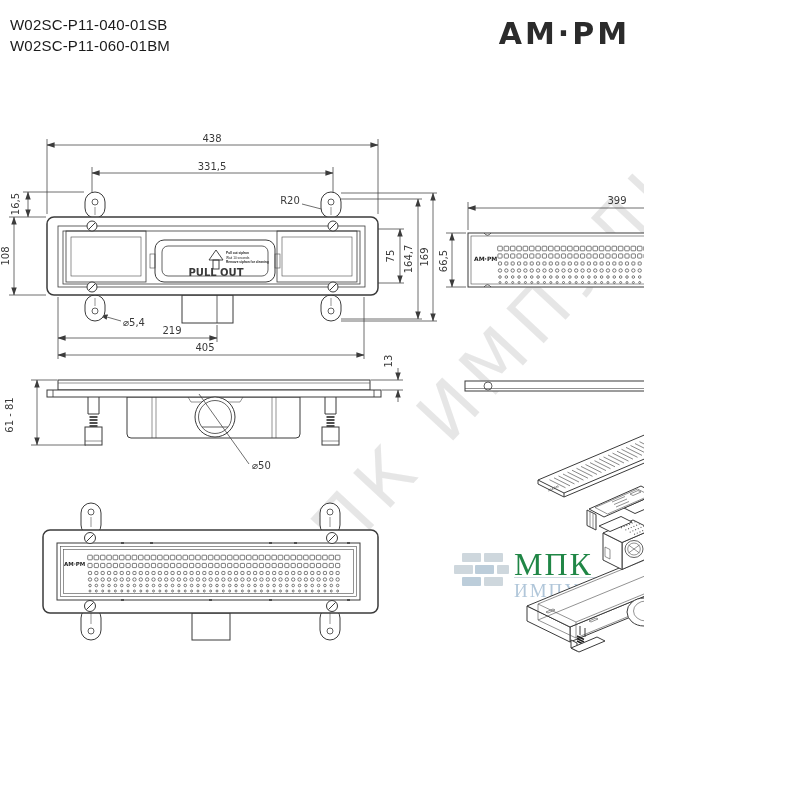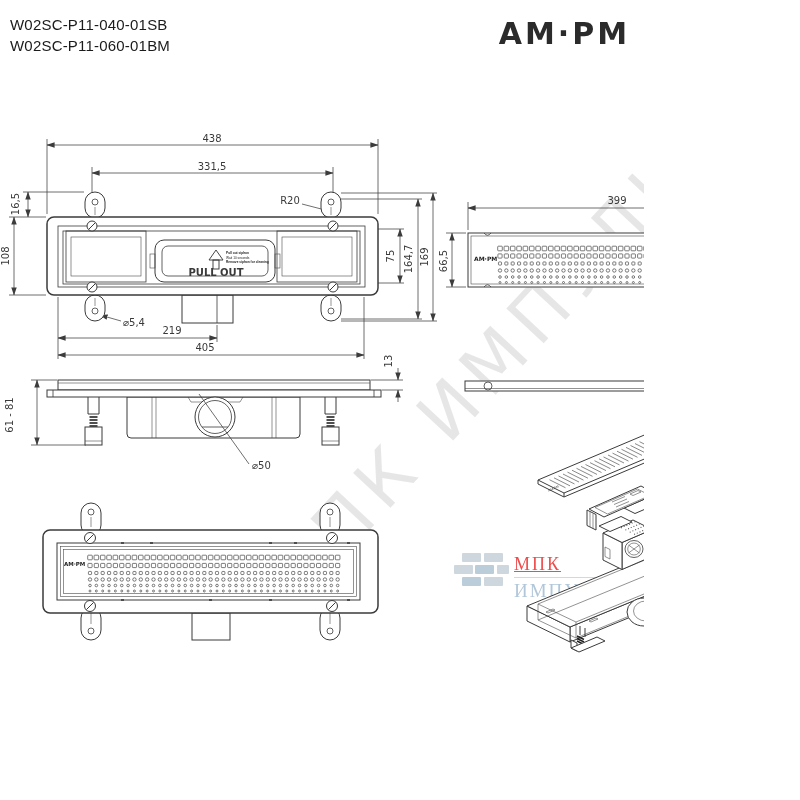--- a/index.html
+++ b/index.html
@@ -6,21 +6,21 @@
   .canvas{position:relative;width:644px;height:800px;background:#fff;overflow:hidden;
           font-family:"Liberation Sans",sans-serif;}
   .codes{position:absolute;left:10px;top:14px;font-size:15px;color:#1b1b1b;line-height:21px;letter-spacing:.2px;}
   .brand{position:absolute;right:14px;top:16px;font-size:30px;font-weight:bold;color:#2b2b2b;letter-spacing:3px;
          font-family:"DejaVu Sans",sans-serif;}
   .wm-diag{position:absolute;left:140px;top:300px;width:720px;height:110px;line-height:110px;text-align:center;
            font-size:70px;letter-spacing:10px;color:#cfcfcf;opacity:.5;transform:rotate(-47deg);
            white-space:nowrap;pointer-events:none;font-family:"DejaVu Sans",sans-serif;}
   .wm-logo{position:absolute;left:460px;top:552px;display:flex;gap:8px;align-items:flex-start;
            opacity:.95;pointer-events:none;font-family:"Liberation Serif",serif;}
-  .wm-text .l1{font-size:18px;color:#ef4444;letter-spacing:2px;line-height:24px;text-decoration:underline;}
+  .wm-text .l1{font-size:32px;color:#15803d;letter-spacing:2px;line-height:24px;}
   .wm-text .l2{font-size:19px;color:#adc4d8;letter-spacing:2px;border-top:1.5px solid #ccd7df;padding-top:2px;margin-top:1px;}
   svg{position:absolute;overflow:visible;}
   .dt{font-family:"DejaVu Sans",sans-serif;font-size:10px;fill:#3a3a3a;}
   .ln{stroke:#3f3f3f;stroke-width:.75;fill:none;}
   .s1{stroke:#3b3b3b;stroke-width:1.5;fill:#fff;}
   .s2{stroke:#3b3b3b;stroke-width:1;fill:#fff;}
   .s2n{stroke:#3b3b3b;stroke-width:1;fill:none;}
   .s3{stroke:#3b3b3b;stroke-width:.8;fill:none;}
   .s4{stroke:#4a4a4a;stroke-width:.6;fill:none;}
 </style>

